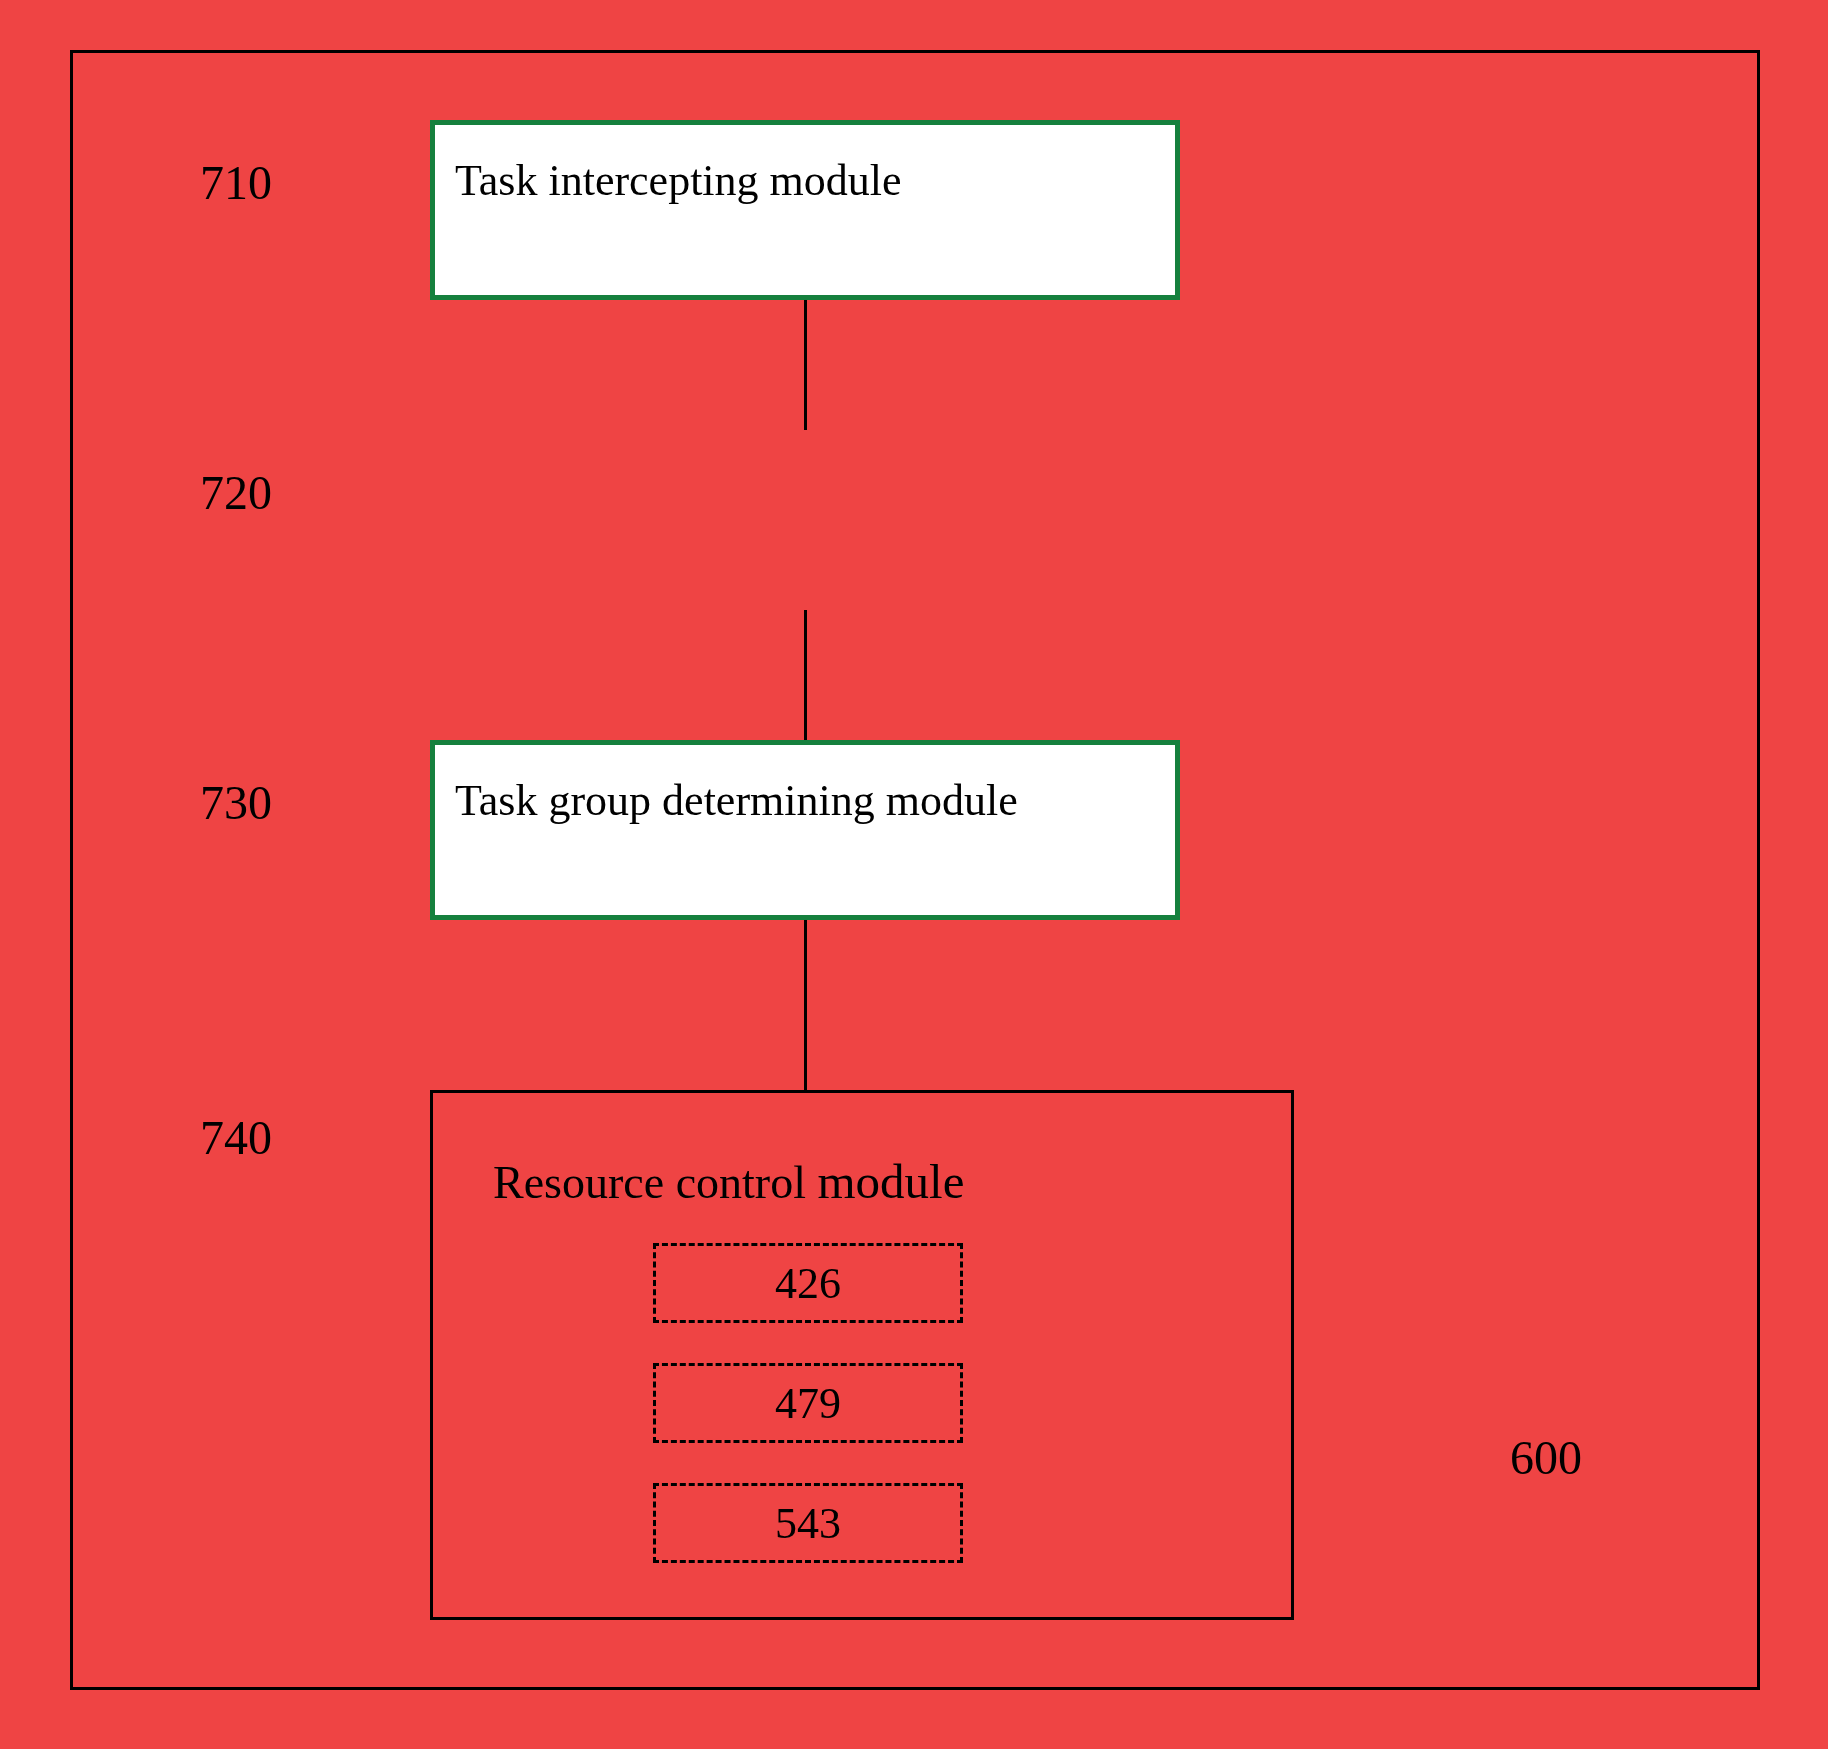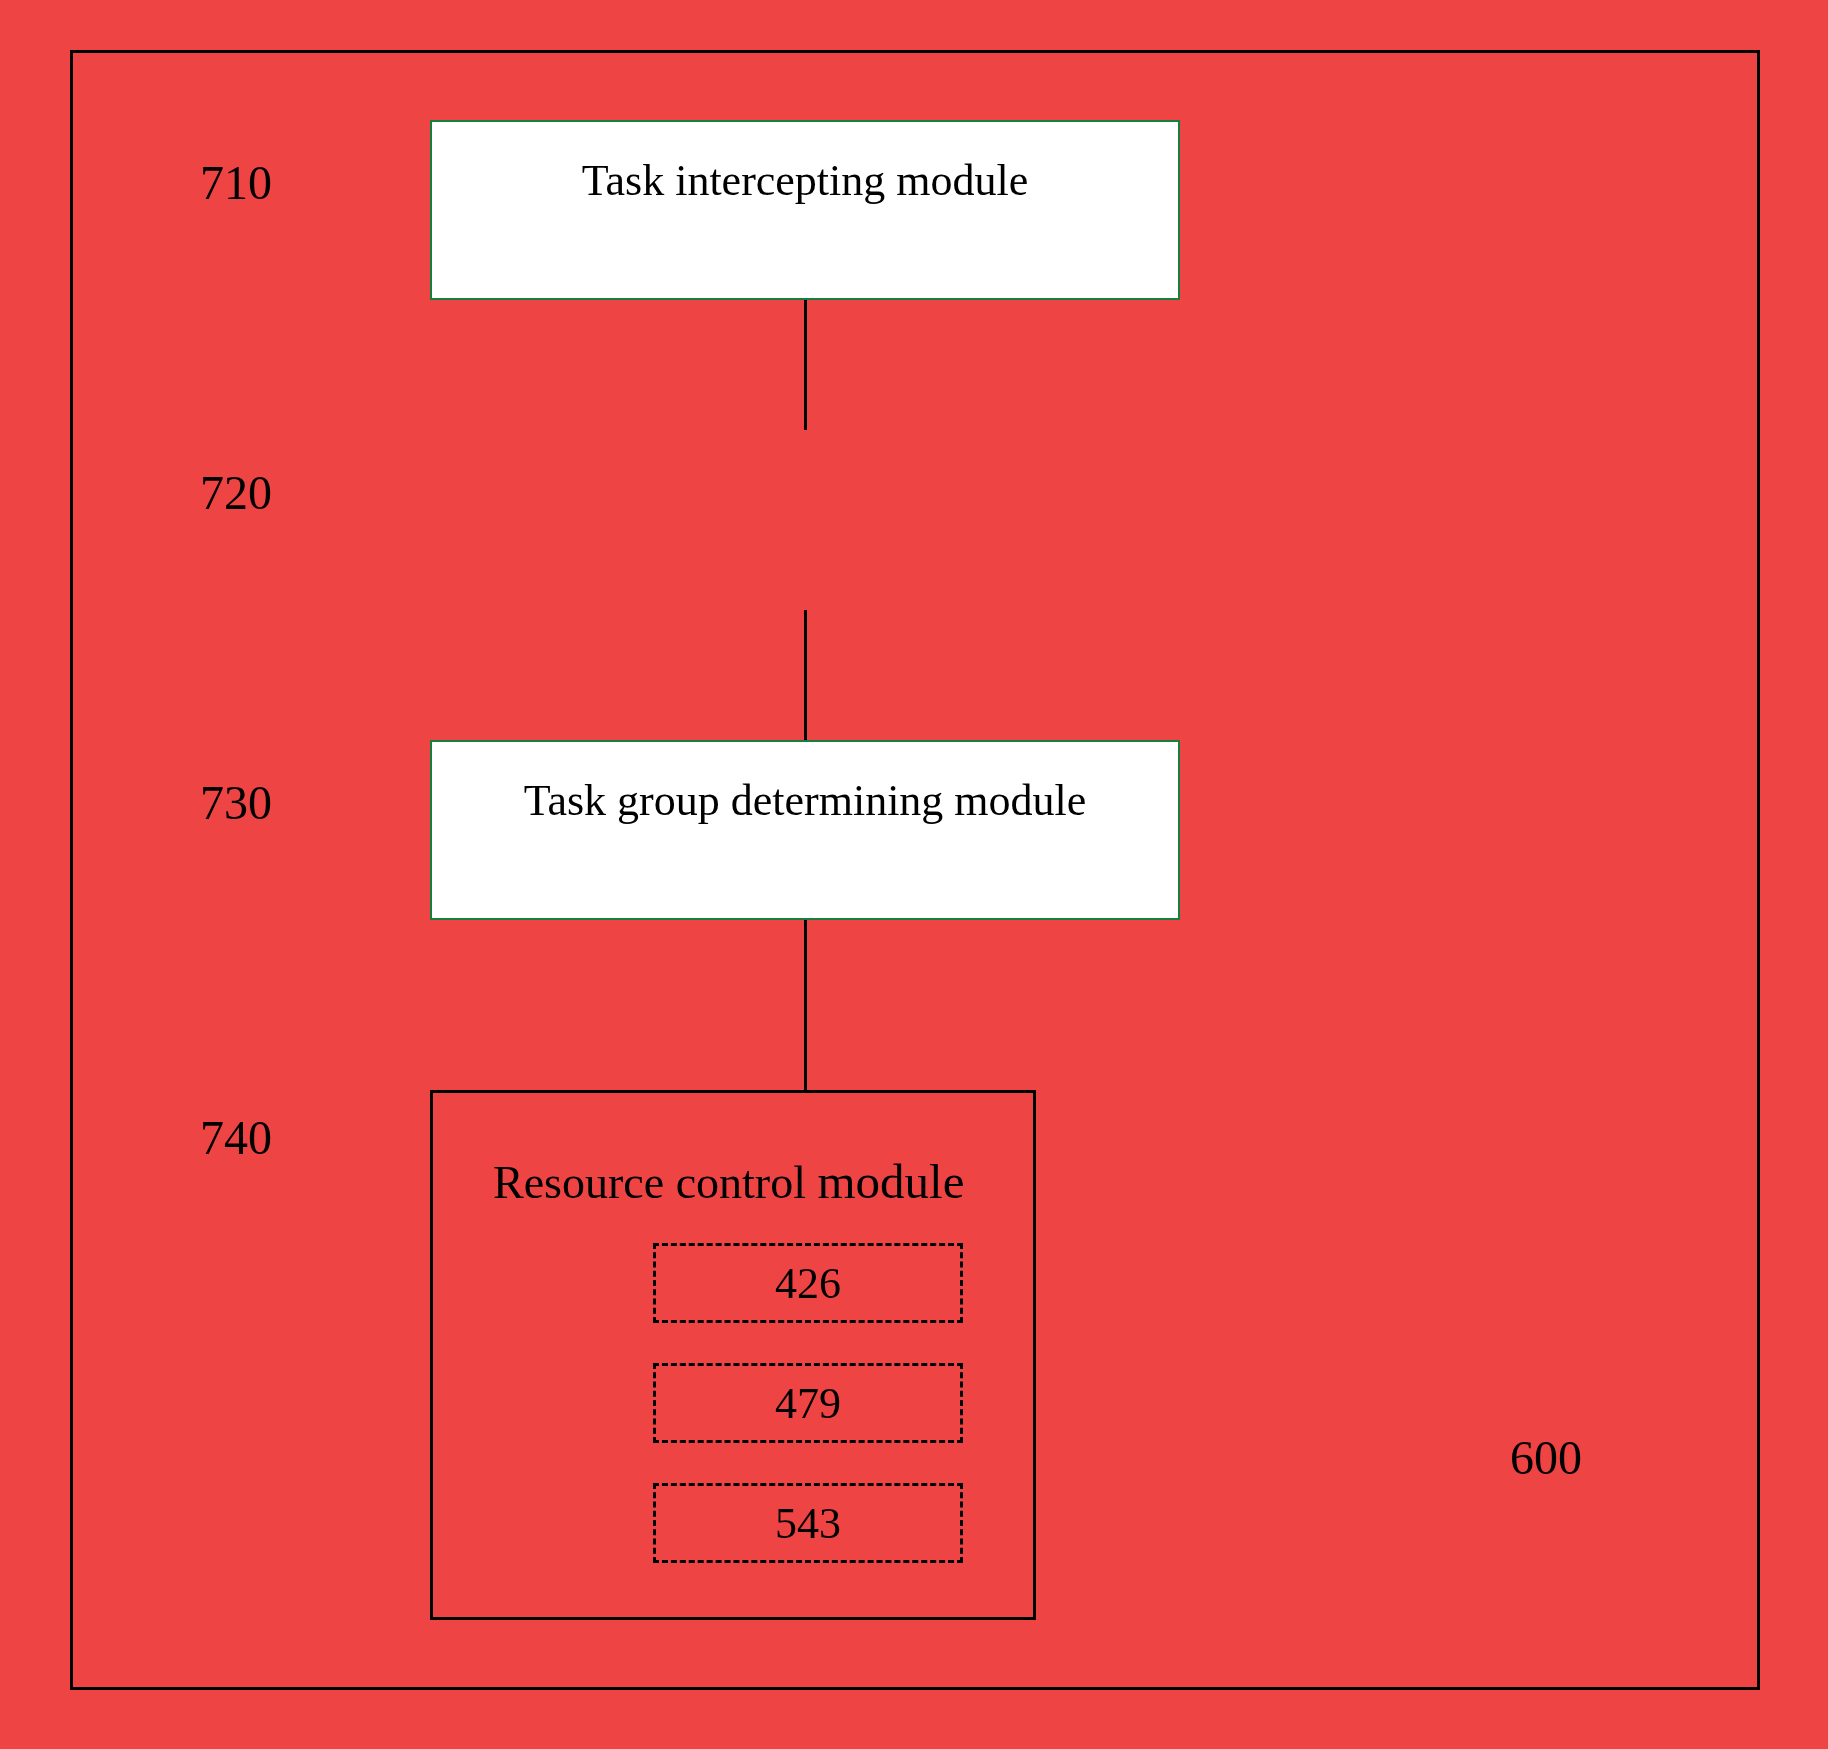--- a/index.html
+++ b/index.html
@@ -18,27 +18,26 @@
   .outer-frame {
     position: absolute;
     left: 70px;
     top: 50px;
     width: 1690px;
     height: 1640px;
     border: 3px solid #000;
   }
   .module-box {
     position: absolute;
-    border: 2px solid #15803d;
+    border: 5px solid #15803d;
     background: #fff;
     font-size: 44px;
     color: #000;
     display: flex;
     align-items: center;
-    justify-content: center;
     padding: 18px 20px;
   }
   .ref-label {
     position: absolute;
     font-size: 48px;
     color: #000;
   }
   .connector {
     position: absolute;
     width: 3px;
@@ -82,21 +81,21 @@
 
 
   <div class="connector" style="left:804px; top:610px; height:130px;"></div>
 
   <div class="module-box" style="left:430px; top:740px; width:750px; height:180px;">
     <span style="position:relative; top:-30px;">Task group determining module</span>
   </div>
 
   <div class="connector" style="left:804px; top:920px; height:170px;"></div>
 
-  <div style="position:absolute; left:430px; top:1090px; width:606px; height:530px; border:3px solid #000;padding-left:16px;">
+  <div style="position:absolute; left:430px; top:1090px; width:864px; height:530px; border:3px solid #000;padding-left:16px;">
     <div class="module-content-label" style="left:60px; top:60px;">
       <span>Resource control </span><span class="word-module">module</span>
     </div>
 
     <div class="sub-box" style="left:220px; top:150px; width:310px; height:80px;">
       <span>426</span>
     </div>
     <div class="sub-box" style="left:220px; top:270px; width:310px; height:80px;">
       <span>479</span>
     </div>

